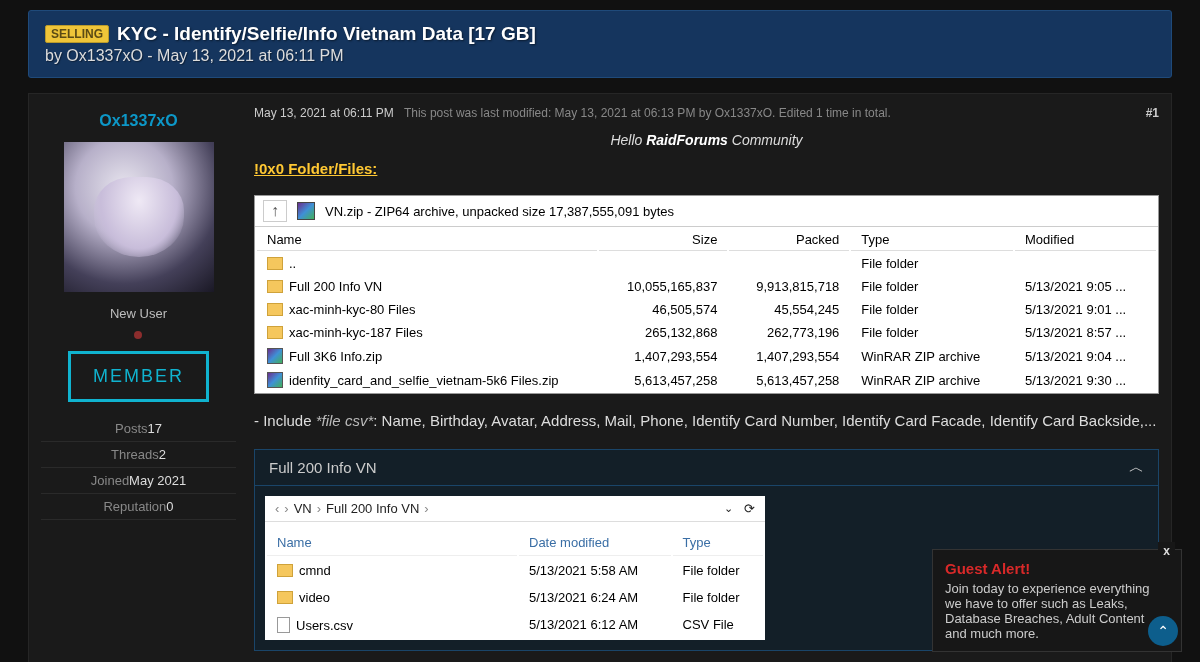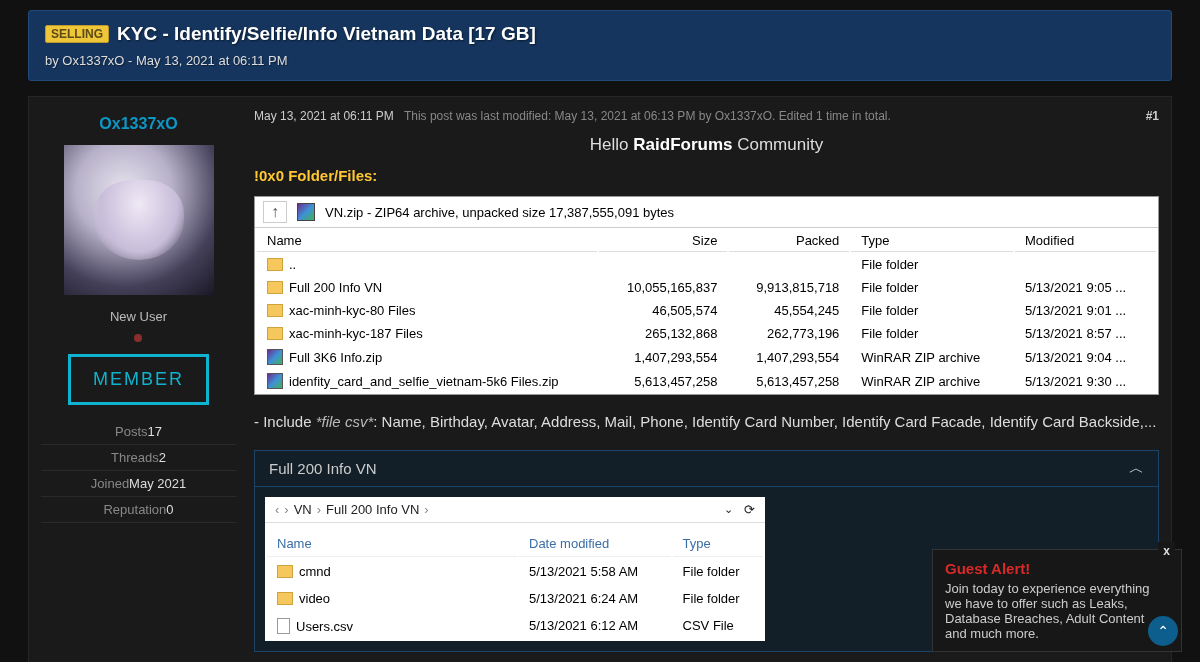--- a/index.html
+++ b/index.html
@@ -30,21 +30,21 @@
   padding: 1px 5px;
   border: 1px solid #b99a2b;
   border-radius: 2px;
 }
 .thread-title {
   color: #fff;
   font-size: 19px;
   font-weight: 600;
   text-shadow: 1px 1px 2px rgba(0,0,0,.5);
 }
-.thread-sub { color: #ddd; font-size: 13px; margin-top: 8px; text-shadow: 1px 1px 1px rgba(0,0,0,.4); }
+.thread-sub { color: #ddd; font-size: 16px; margin-top: 2px; text-shadow: 1px 1px 1px rgba(0,0,0,.4); }
 .post-wrap {
   display: flex;
   gap: 18px;
   background: #1a1a1a;
   border: 1px solid #262626;
   padding: 12px;
 }
 .author-col {
   width: 195px;
   flex: 0 0 195px;
@@ -80,23 +80,23 @@
   text-align: center;
 }
 .stats { width: 100%; font-size: 13px; }
 .stat-row { display:flex; justify-content:center; padding:5px 4px; border-bottom:1px solid #2a2a2a; }
 .stat-row span:first-child { color:#888; }
 .stat-row span:last-child { color:#ddd; }
 .body-col { flex: 1; min-width: 0; }
 .post-meta { display:flex; justify-content:space-between; font-size:12px; color:#888; margin-bottom:10px; }
 .post-meta .ts { color:#ccc; }
 .post-num { font-weight:bold; color:#ccc; }
-.hello { text-align:center; font-size:17px; color:#ddd; margin:12px 0 12px; }
+.hello { text-align:center; font-size:14px; color:#ddd; margin:12px 0 12px;font-style:italic; }
 .hello b { color:#fff; }
-.orange-head { color:#ffc833; font-weight:600; font-size:15px; margin-bottom:12px; }
+.orange-head { color:#ffc833; font-weight:600; font-size:15px; margin-bottom:18px;text-decoration:underline; }
 .winrar-box { background:#fff; color:#000; border:1px solid #999; }
 .winrar-top { display:flex; align-items:center; gap:10px; padding:4px 8px; border-bottom:1px solid #ccc; font-size:13px; }
 .winrar-up {
   width:24px; height:22px; border:1px solid #ccc; display:flex; align-items:center; justify-content:center; font-size:16px; color:#555;
 }
 .winrar-ico {
   width:18px; height:18px;
   background: linear-gradient(135deg,#6a2f8f 0%,#3f90d6 50%,#41b05a 100%);
   border:1px solid #444;
 }

